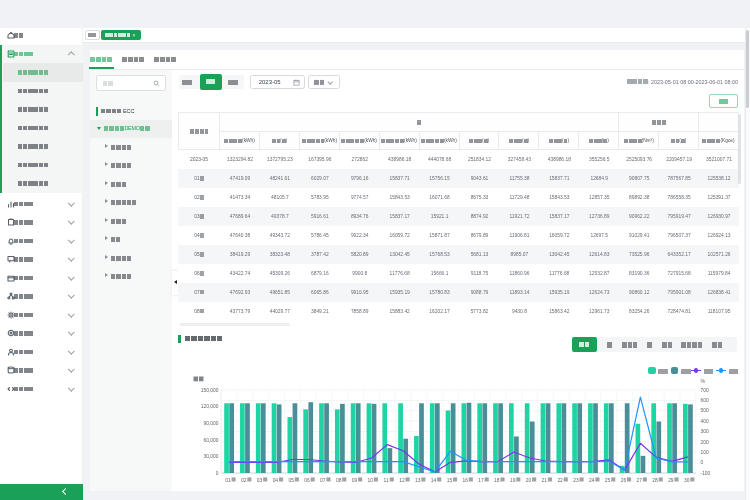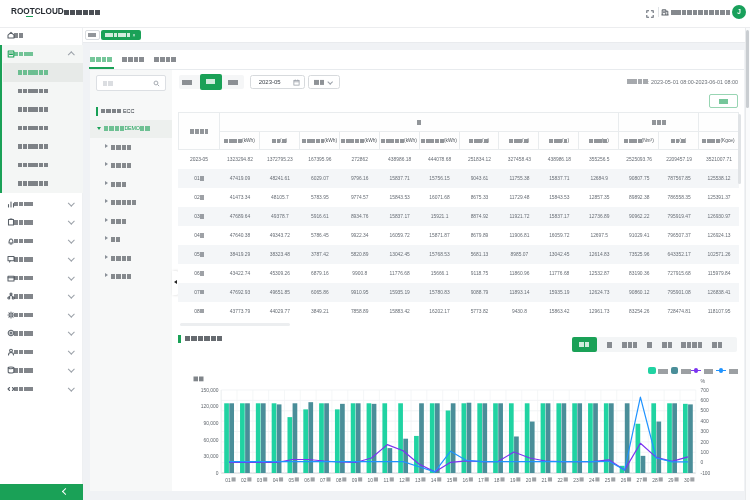--- a/index.html
+++ b/index.html
@@ -1,33 +1,18 @@
 <!DOCTYPE html>
 <html><head><meta charset="utf-8"><style>
 *{margin:0;padding:0}
 body{font-family:"Liberation Sans",sans-serif;font-size:5.5px}
 #app{position:relative;width:750px;height:500px;background:#f0f2f5;overflow:hidden}
 </style></head><body>
 <div id="app">
 
-  <div style="position:absolute;left:0;top:0;width:750px;height:28px;background:#fff;border-bottom:1px solid #ecedef;box-sizing:border-box;z-index:5">
-      <div style="position:absolute;left:11px;top:6.5px;font-family:'Liberation Sans',sans-serif;font-weight:bold;font-size:8.2px;letter-spacing:0px;color:#272c33">ROOTCLOUD</div>
-      <div style="position:absolute;left:26px;top:15.6px;width:6.5px;height:1.6px;background:#1aa157"></div>
-      <div style="position:absolute;left:64px;top:9px;color:#2a2f36"><i style="display:inline-block;vertical-align:middle;width:36.2px;height:5.7px;background:repeating-linear-gradient(90deg,currentColor 0 5.21px,transparent 5.21px 6.20px);opacity:0.85;"></i></div>
-      <svg width="8" height="8" viewBox="0 0 10 10" style="position:absolute;left:646px;top:9.5px" stroke="#5f6670" stroke-width="1.3" fill="none">
-        <path d="M1 3.8 V1 H3.8 M6.2 1 H9 V3.8 M9 6.2 V9 H6.2 M3.8 9 H1 V6.2"></path>
-      </svg>
-      <div style="position:absolute;left:658px;top:7px;width:1px;height:10px;background:#e0e3e6"></div>
-      <svg width="8" height="8" viewBox="0 0 8 8" style="position:absolute;left:661px;top:8px" stroke="#4a5058" stroke-width="0.9" fill="none">
-        <path d="M1.2 7 V1.8 H4.8 V7 M4.8 3.2 H6.8 V7 M0.5 7 H7.5"></path>
-        <path d="M2.2 3.2 H3.8 M2.2 4.6 H3.8"></path>
-      </svg>
-      <div style="position:absolute;left:671px;top:9.2px;color:#3a4048"><i style="display:inline-block;vertical-align:middle;width:59.1px;height:5.0px;background:repeating-linear-gradient(90deg,currentColor 0 4.58px,transparent 4.58px 5.45px);opacity:0.62;"></i></div>
-      <div style="position:absolute;left:732px;top:4.5px;width:14px;height:14px;border-radius:50%;background:#19a05b;color:#fff;font-size:6.5px;font-weight:bold;display:flex;align-items:center;justify-content:center">J</div>
-    </div>
 
   <div style="position:absolute;left:0;top:28px;width:83px;height:472px;background:#fff;border-right:1px solid #eef0f2;box-sizing:border-box;z-index:4">
       <div style="position:absolute;left:0;top:16.5px;width:83px;height:148px;background:#f4f6f5;border-left:2.5px solid #1aa157;box-sizing:border-box"></div>
       <div style="position:absolute;left:2.5px;top:35px;width:80.5px;height:18.5px;background:#e7eae8"></div>
       <div style="position:absolute;left:0;top:-2.25px;width:83px;height:18.5px;">
         <svg width="8" height="8" viewBox="0 0 8 8" style="position:absolute;left:6.5px;top:50%;margin-top:-4px" stroke="#5a6169" stroke-width="1.05" fill="none" stroke-linecap="round" stroke-linejoin="round">
           <path d="M1 4.2 4 1.4 7 4.2 V7 H1 Z" fill="none"></path>
         </svg>
         <span style="position:absolute;left:13.5px;top:50%;transform:translateY(-50%);color:#2f353d"><i style="display:inline-block;vertical-align:middle;width:9.5px;height:4.7px;background:repeating-linear-gradient(90deg,currentColor 0 4.33px,transparent 4.33px 5.15px);opacity:0.6;"></i></span>
       </div>

